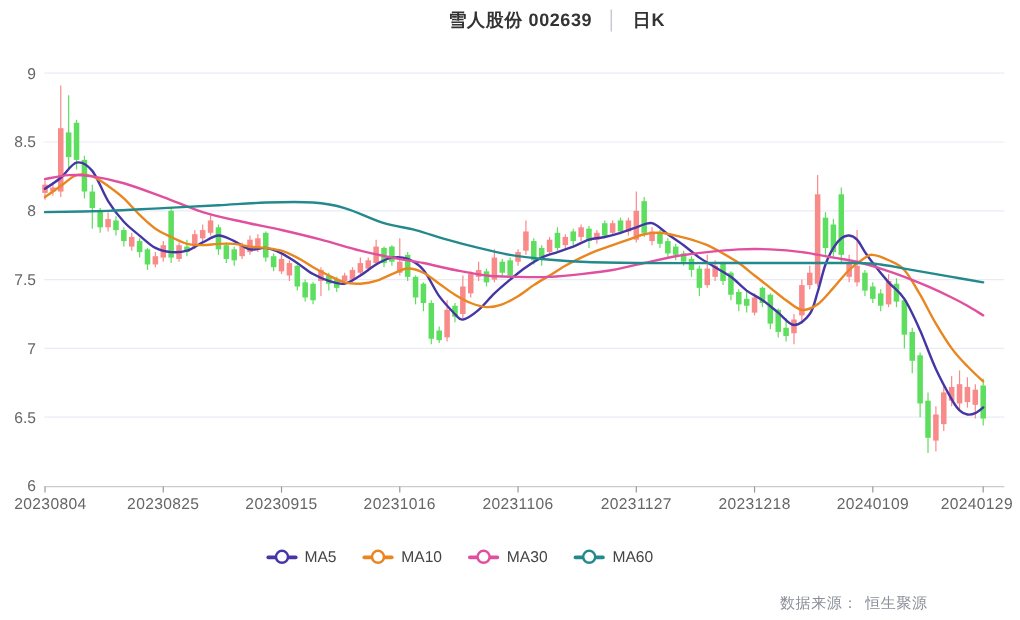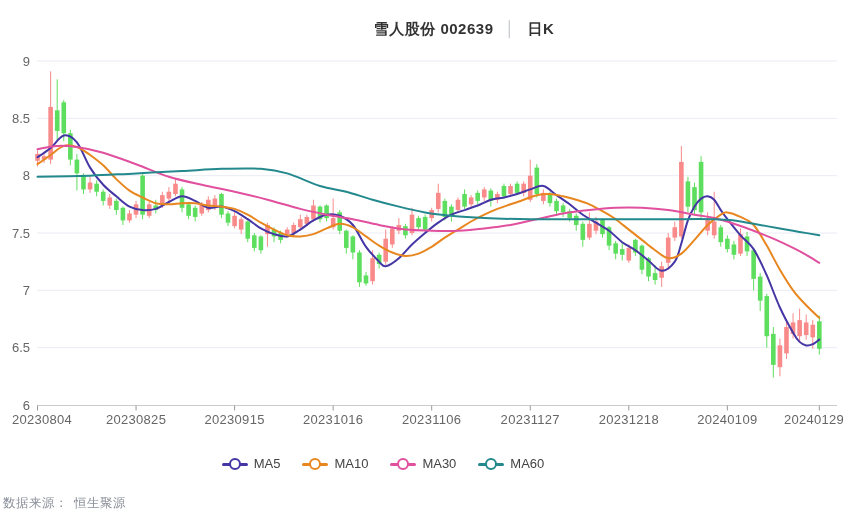--- a/index.html
+++ b/index.html
@@ -2,41 +2,41 @@
 <html><head>
 <meta charset="utf-8">
 <style>
   html,body{margin:0;padding:0;background:#ffffff;}
   body{
     width:850px;height:517px;position:relative;overflow:hidden;
     font-family:"Liberation Sans","DejaVu Sans",sans-serif;
     -webkit-font-smoothing:antialiased;
   }
   .title{
-    position:absolute;top:20px;left:0;width:850px;
+    position:absolute;top:8px;left:0;width:850px;
     text-align:center;padding-left:78px;box-sizing:border-box;
     font-size:15px;font-weight:bold;color:#333;letter-spacing:.5px;
   }
   .title .sep{color:#c0c4cc;font-weight:normal;padding:0 12px;}
   #chart{position:absolute;top:0;left:0;}
   #chart text{font-family:"Liberation Sans","DejaVu Sans",sans-serif;}
   .legend{
     position:absolute;top:456px;left:0;width:766px;
     display:flex;justify-content:center;align-items:center;gap:22px;
   }
   .lg-item{display:inline-flex;align-items:center;cursor:pointer;}
   .lg-marker{position:relative;width:26px;height:12px;display:inline-block;}
   .lg-line{position:absolute;left:0;top:5px;width:26px;height:3px;border-radius:2px;}
   .lg-ring{
     position:absolute;left:7px;top:0;width:8px;height:8px;border-radius:50%;
     background:#fff;border-style:solid;border-width:2.5px;
   }
   .lg-label{margin-left:6px;font-size:13px;color:#444;}
   .source{
-    position:absolute;top:495px;left:0;width:776px;text-align:left;
+    position:absolute;top:495px;left:0;width:776px;text-align:right;
     font-size:12.5px;color:#8a8f99;letter-spacing:.5px;
   }
   .source span{padding:0 3px;}
 </style>
 </head>
 <body>
 
 <div class="title">
   <span>雪人股份 002639</span><span class="sep">│</span><span>日K</span>
 </div>

